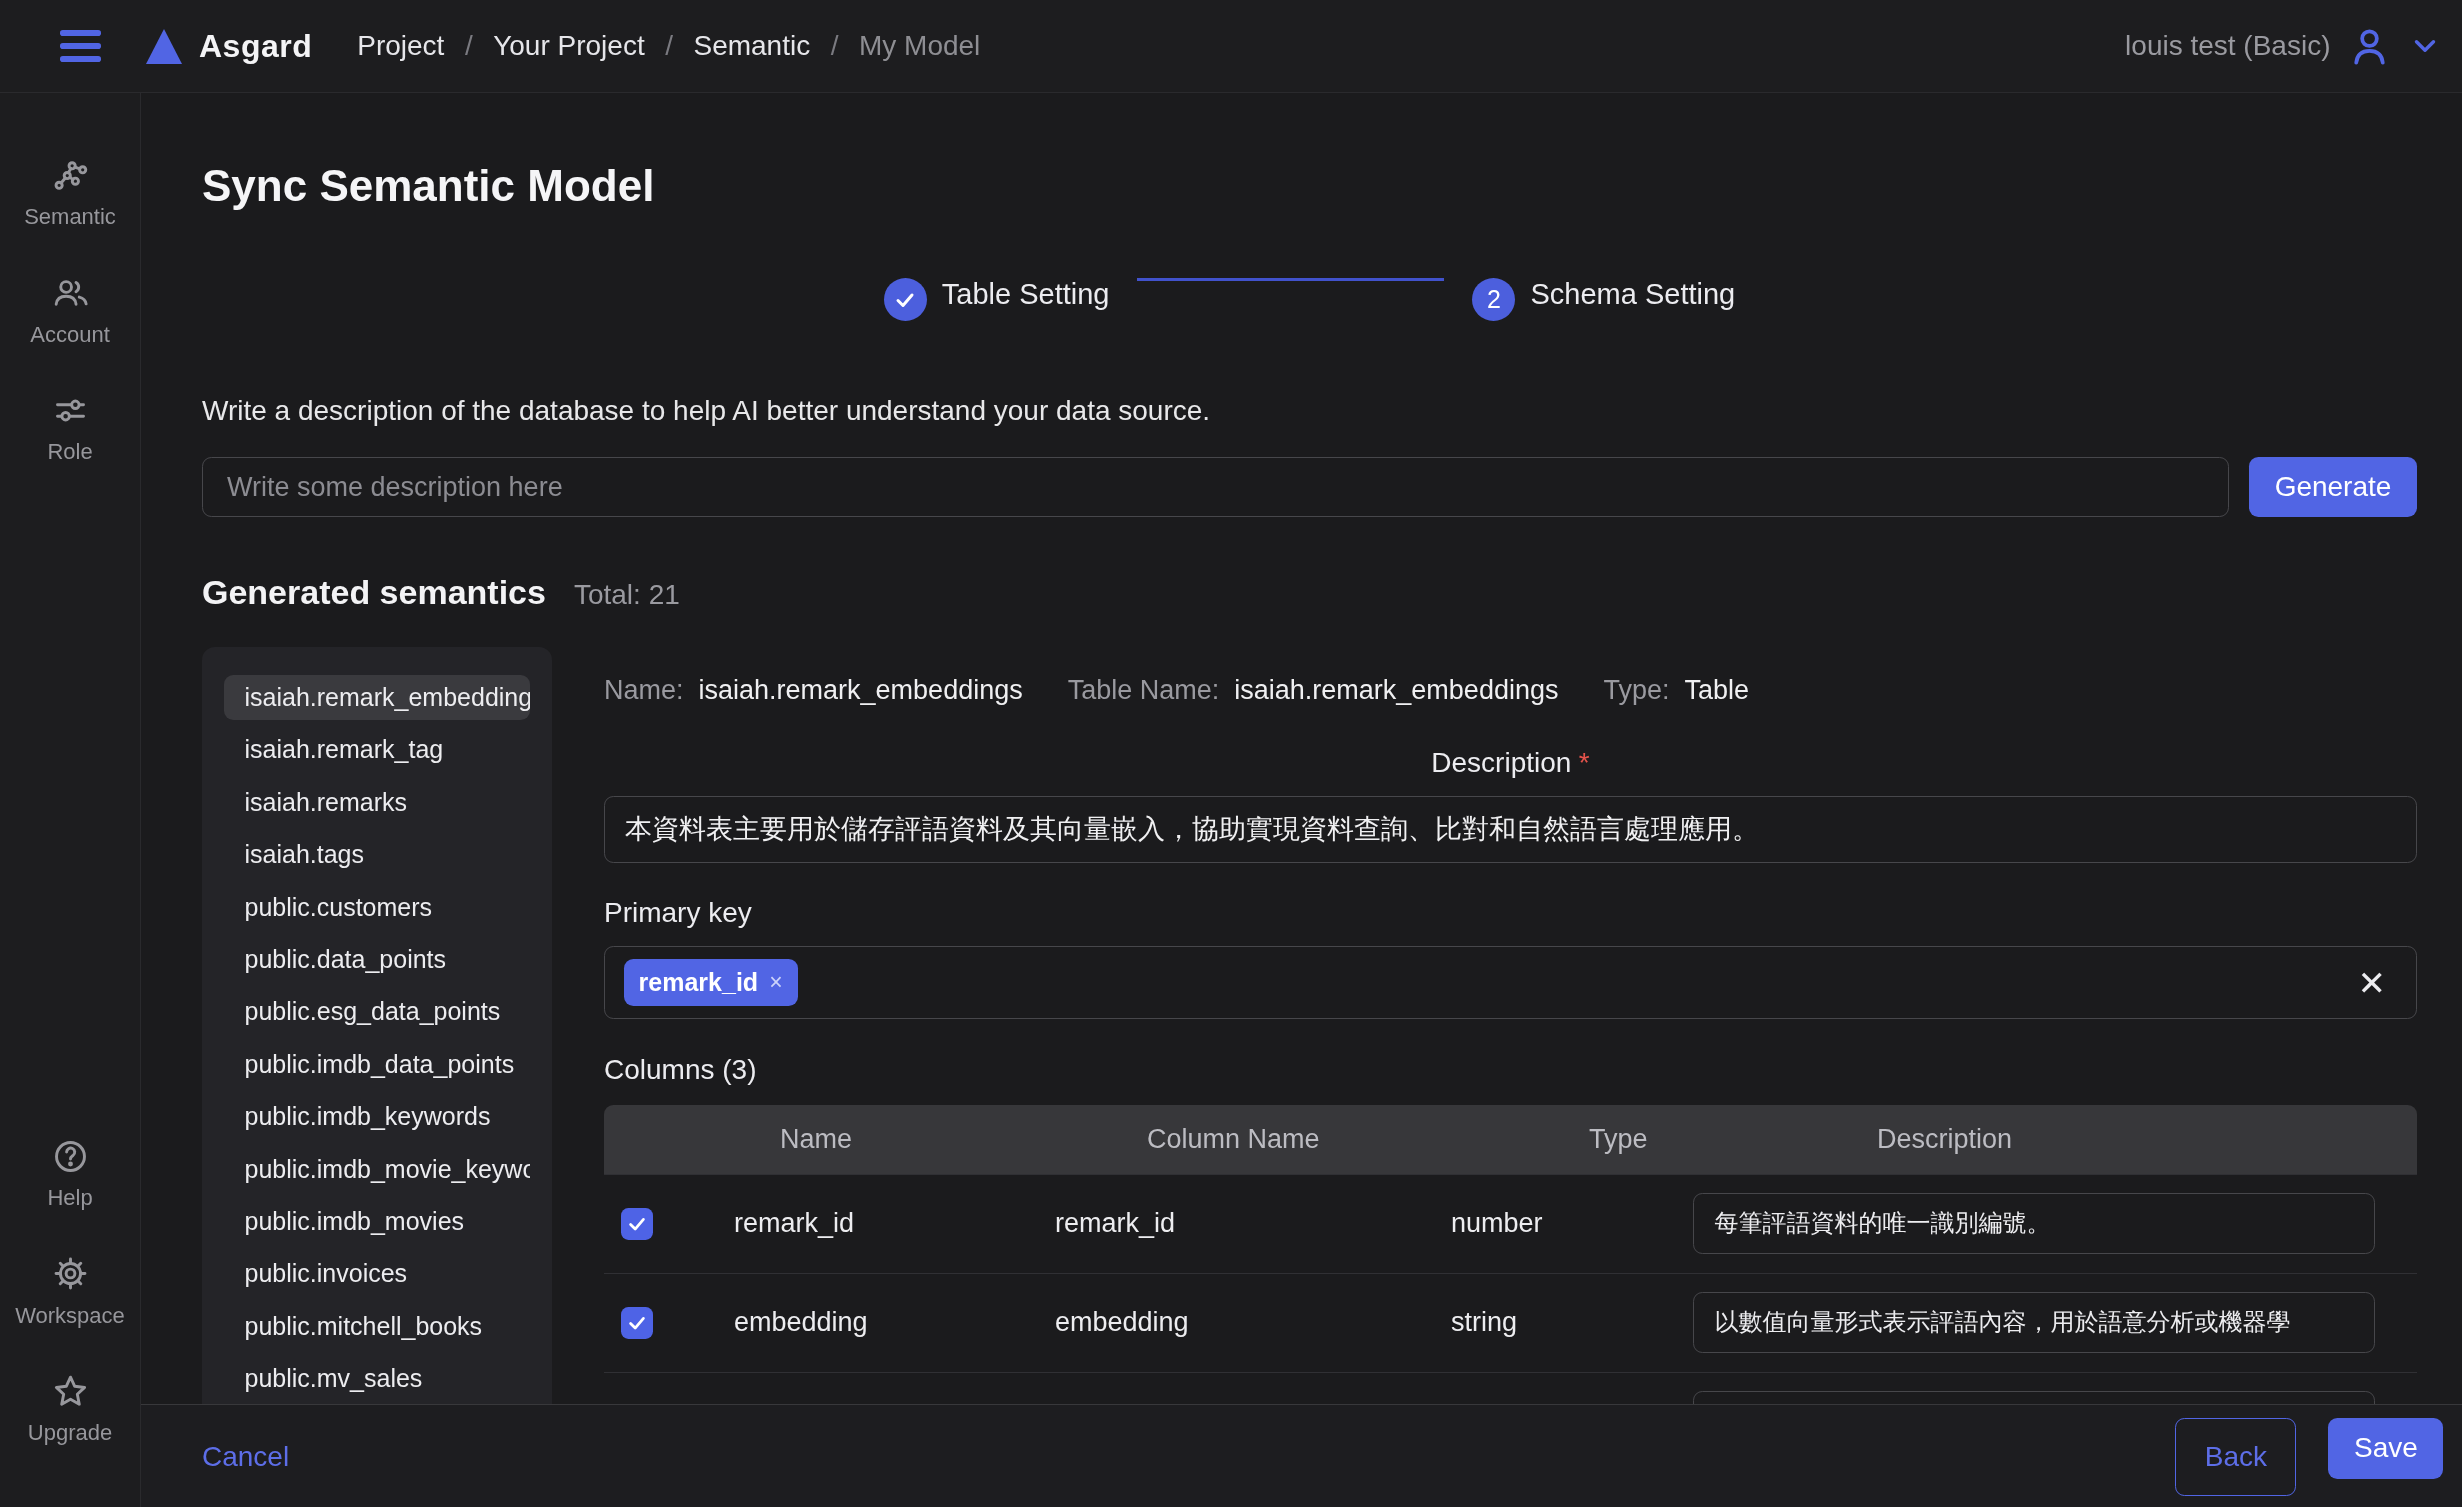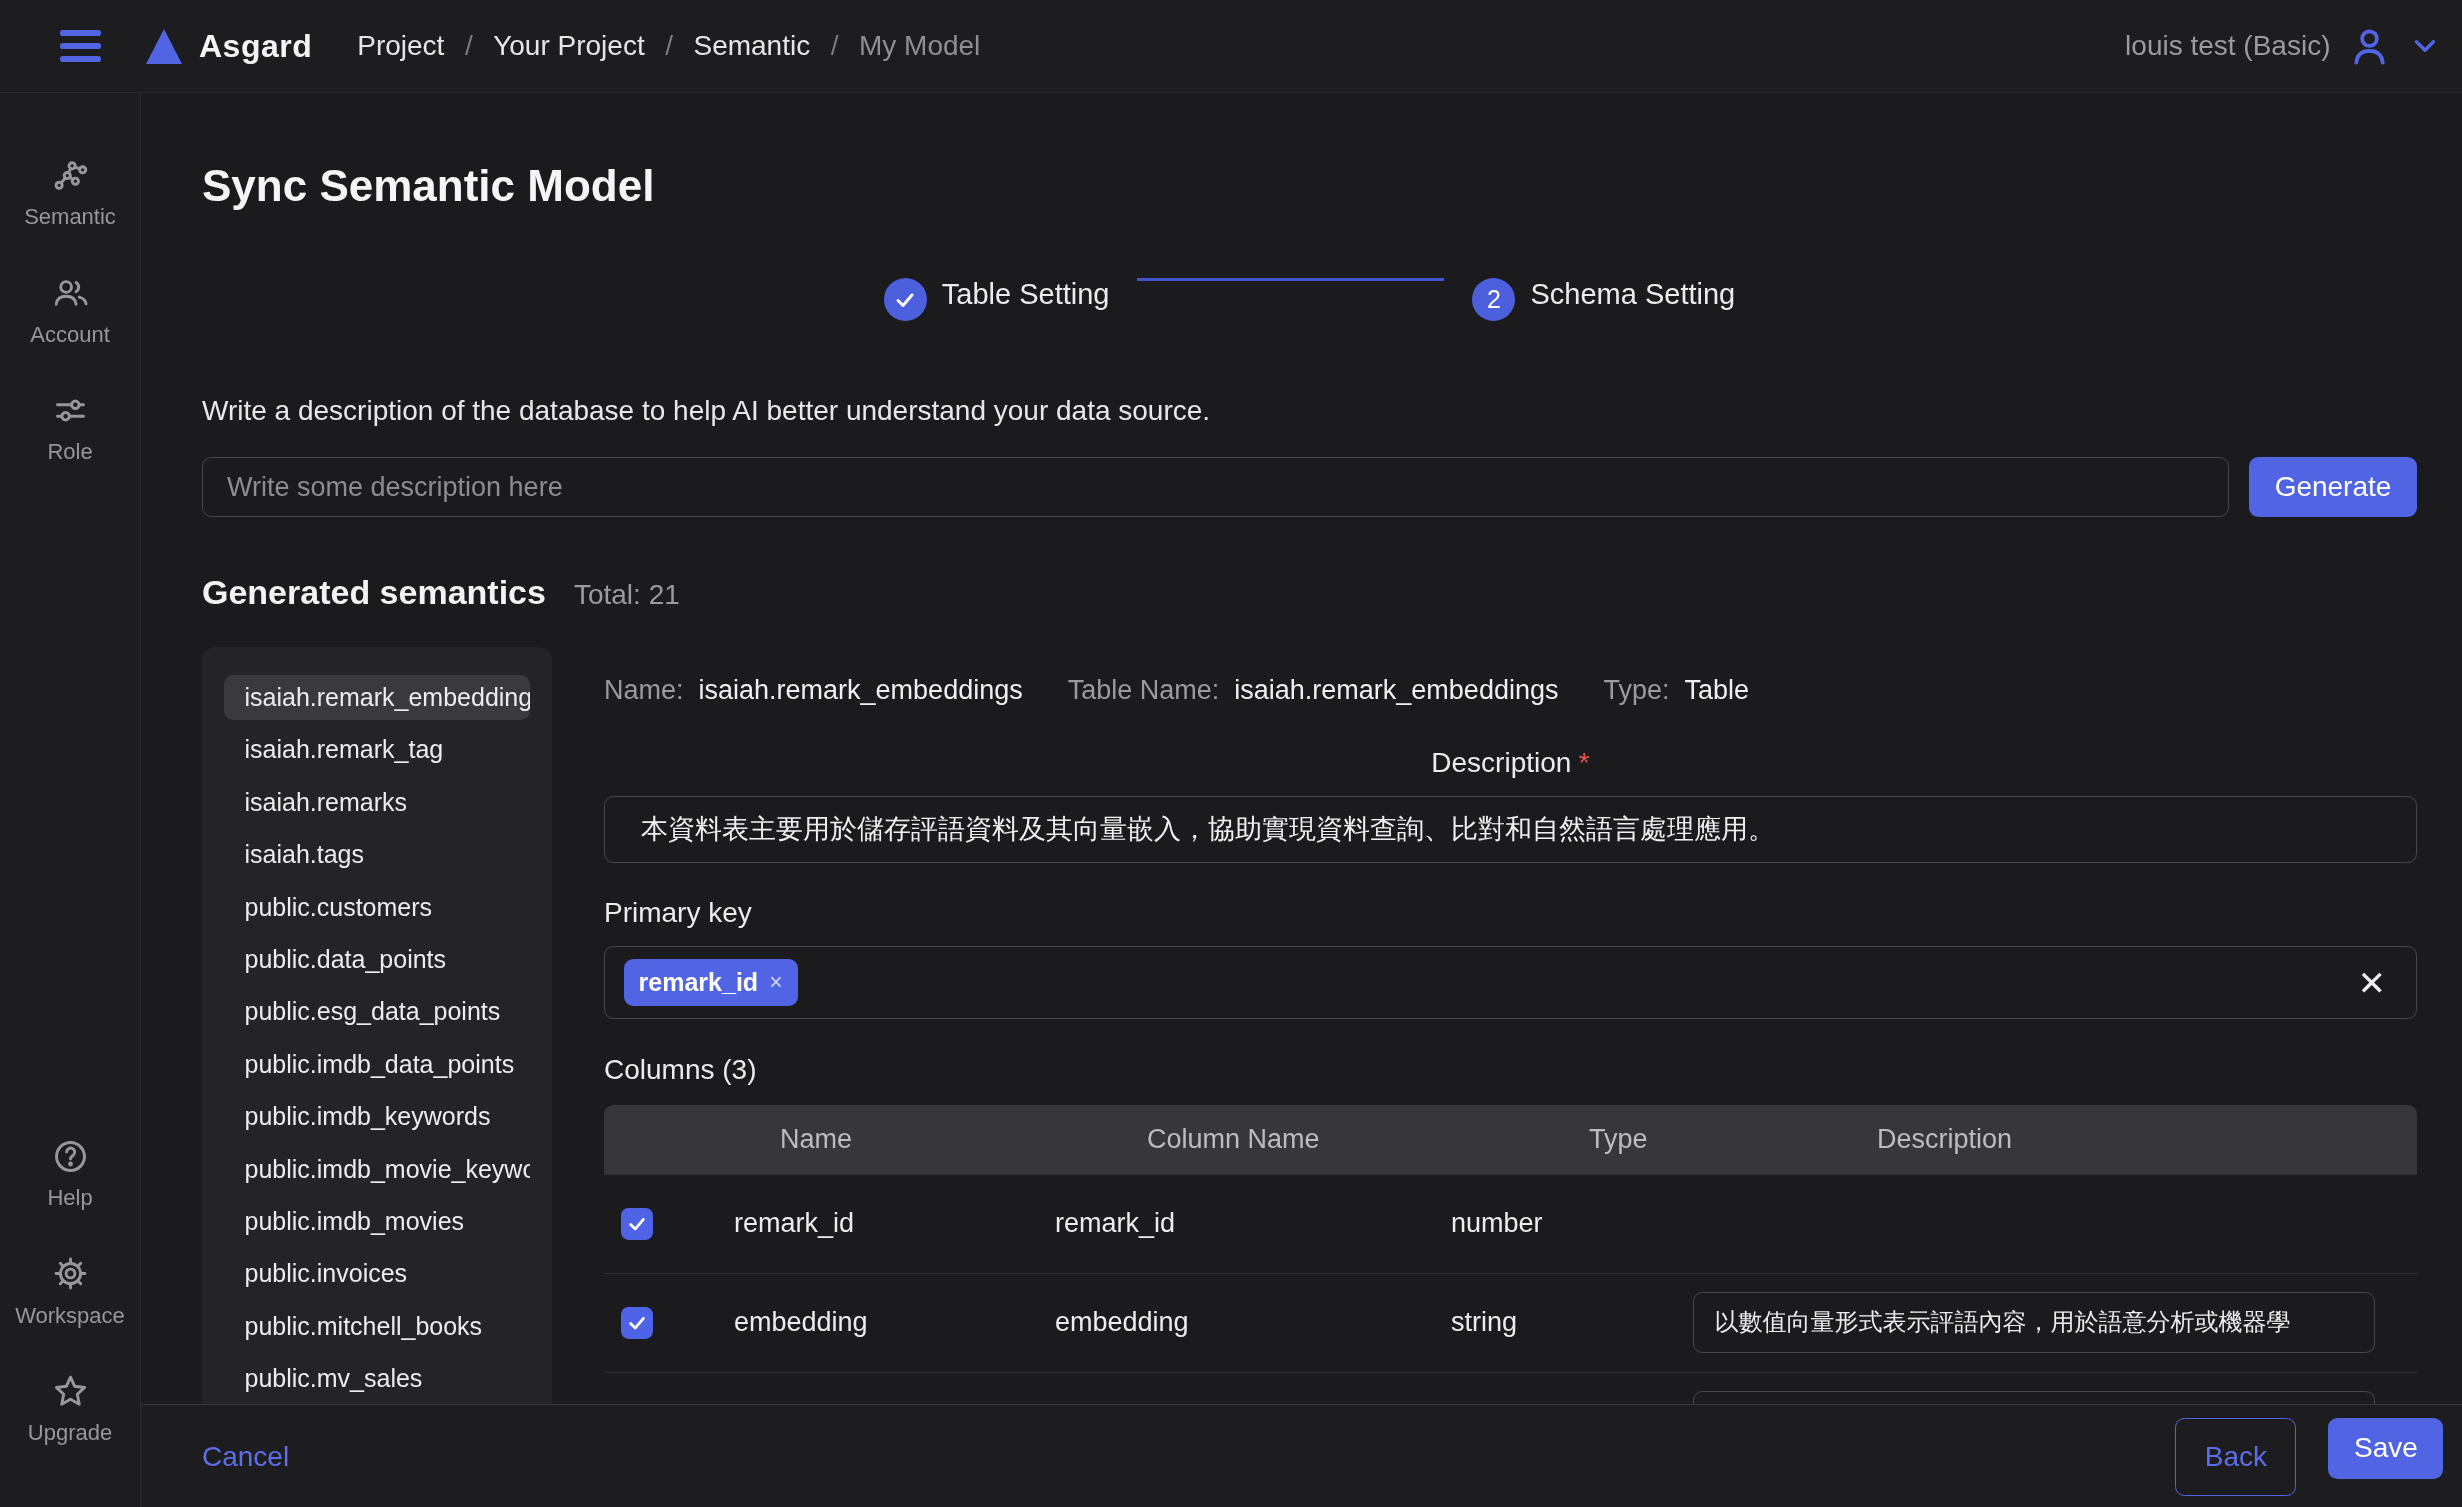--- a/index.html
+++ b/index.html
@@ -79,21 +79,21 @@
   
   .detail { flex:1; min-width:0; }
   .meta-row { margin-top:28px; display:flex; align-items:center; font-size:27px; }
   .meta-label { color:#9a9aa0; }
   .meta-value { color:#f0f0f2; margin-left:15px; margin-right:45px; }
   .field-label { font-size:28px; color:#ececf0; }
   .req { color:#e5534b; margin-left:7.4px; }
   .mt-desc { margin-top:41px;text-align:center; }
   .textarea-box {
     margin-top:17px; height:67px; border:1.9px solid #47474b; border-radius:9.3px;
-    padding:0 36px; font-size:27px; color:#f0f0f2; line-height:64px;
+    padding:0 20px; font-size:27px; color:#f0f0f2; line-height:64px;
     white-space:nowrap; overflow:hidden; cursor:text;
   }
   .mt-pk { margin-top:34px; }
   .pk-box {
     margin-top:17px; height:73px; border:1.9px solid #47474b; border-radius:9.3px;
     display:flex; align-items:center; padding:0 30px 0 18.6px; cursor:text;
   }
   .chip {
     background:#5165e4; border-radius:9.3px; height:47px; display:flex; align-items:center;
     padding:0 15px; font-size:25px; font-weight:700; color:#fff;
@@ -312,20 +312,21 @@
           <div class="cb-cell">
               <span class="checkbox">
             <svg width="22" height="22" viewBox="0 0 24 24" fill="none" stroke="#fff" stroke-width="3" stroke-linecap="round" stroke-linejoin="round">
                   <polyline points="5,12.5 10,17.5 19,7"></polyline>
                 </svg>
           </span>
             </div>
           <div>remark_id</div>
           <div>remark_id</div>
           <div>number</div>
+          <div class="row-desc-input">每筆評語資料的唯一識別編號。</div>
         </div>
 
         <div class="t-grid t-row">
           <div class="cb-cell">
               <span class="checkbox">
             <svg width="22" height="22" viewBox="0 0 24 24" fill="none" stroke="#fff" stroke-width="3" stroke-linecap="round" stroke-linejoin="round">
                   <polyline points="5,12.5 10,17.5 19,7"></polyline>
                 </svg>
           </span>
             </div>

